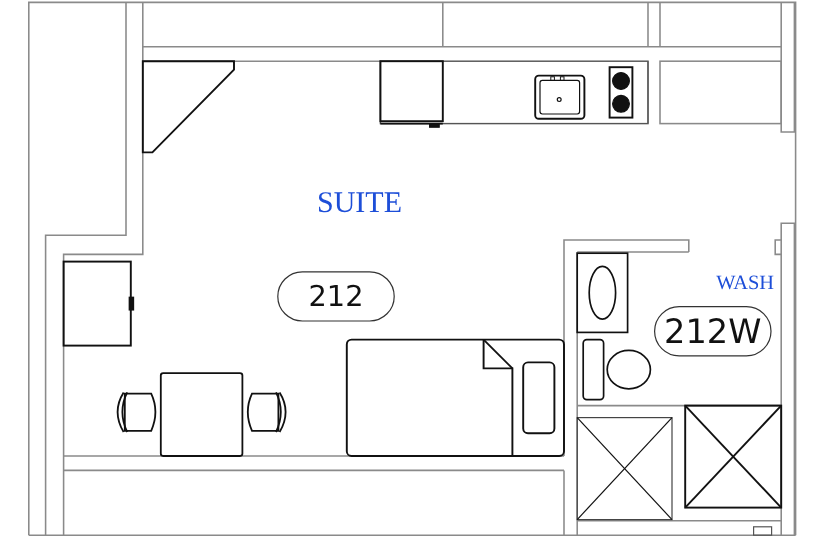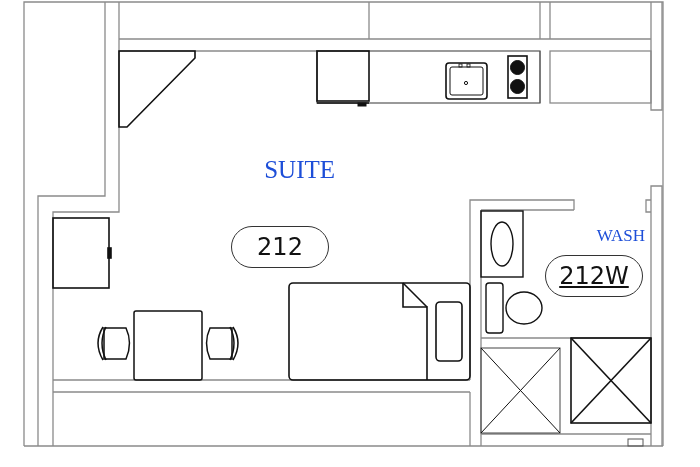--- a/index.html
+++ b/index.html
@@ -115,15 +115,15 @@
   </g>
   <rect x="628" y="439" width="15" height="7" fill="none" stroke="#555" stroke-width="1"></rect>
 </svg>
 
 <div class="lbl" style="left:225px; top:155px; width:110px; font-size:25px; line-height:30px;">SUITE</div>
 <div class="pill" style="left:231px; top:193px; width:96px; height:40px; font-size:24px;margin-top:33px;">
   <span>212</span>
 </div>
 
 <div class="lbl" style="left:545px; top:221px; width:100px; font-size:17px; line-height:30px;">WASH</div>
-<div class="pill" style="left:545px; top:255px; width:96px; height:40px; font-size:24px;text-decoration:underline;">
+<div class="pill" style="left:545px; top:255px; width:96px; height:40px; font-size:28px;">
   <span>212W</span>
 </div>
 
 </body></html>

